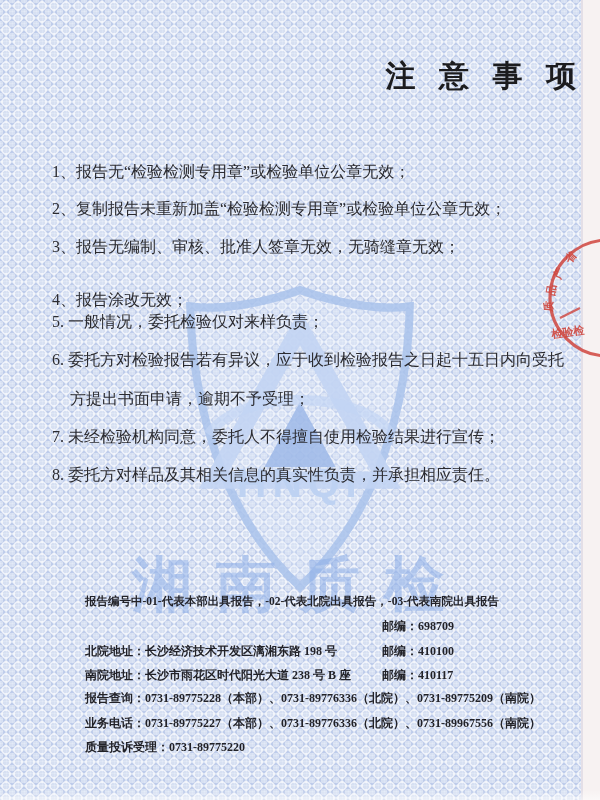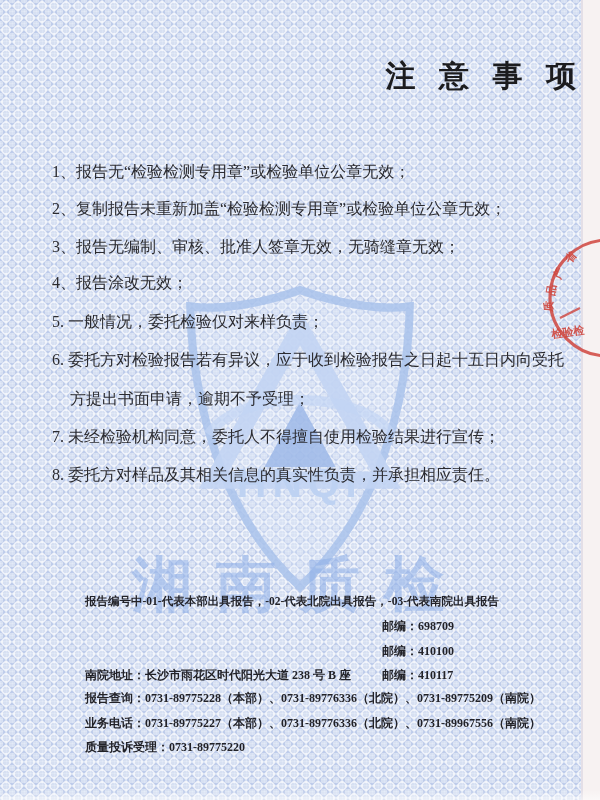--- a/index.html
+++ b/index.html
@@ -69,33 +69,34 @@
 <div class="wm-brand">湘南质检</div>
 
 <div class="paper-edge"></div>
 <div class="bottom-fade"></div>
 
 <div class="title">注 意 事 项</div>
 
 <div class="li" style="top:162px">1、报告无“检验检测专用章”或检验单位公章无效；</div>
 <div class="li" style="top:199px">2、复制报告未重新加盖“检验检测专用章”或检验单位公章无效；</div>
 <div class="li" style="top:237px">3、报告无编制、审核、批准人签章无效，无骑缝章无效；</div>
-<div class="li" style="top:273px">4、报告涂改无效；</div>
+<div class="li" style="top:290px">4、报告涂改无效；</div>
 <div class="li" style="top:312px">5. 一般情况，委托检验仅对来样负责；</div>
 <div class="li" style="top:350px">6. 委托方对检验报告若有异议，应于收到检验报告之日起十五日内向受托</div>
 <div class="li indent" style="top:389px">方提出书面申请，逾期不予受理；</div>
 <div class="li" style="top:427px">7. 未经检验机构同意，委托人不得擅自使用检验结果进行宣传；</div>
 <div class="li" style="top:465px">8. 委托方对样品及其相关信息的真实性负责，并承担相应责任。</div>
 
 <div class="footer-line footer-note" style="top:594px">报告编号中-01-代表本部出具报告，-02-代表北院出具报告，-03-代表南院出具报告</div>
 
 <div class="footer-line addr-row" style="top:618px">
   <span class="postal">邮编：698709</span>
 </div>
 <div class="footer-line addr-row" style="top:643px">
+  <span>北院地址：长沙经济技术开发区漓湘东路 198 号</span>
   <span class="postal">邮编：410100</span>
 </div>
 <div class="footer-line addr-row" style="top:667px">
   <span>南院地址：长沙市雨花区时代阳光大道 238 号 B 座</span>
   <span class="postal">邮编：410117</span>
 </div>
 
 <div class="footer-line" style="top:690px">报告查询：0731-89775228（本部）、0731-89776336（北院）、0731-89775209（南院）</div>
 <div class="footer-line" style="top:715px">业务电话：0731-89775227（本部）、0731-89776336（北院）、0731-89967556（南院）</div>
 <div class="footer-line" style="top:739px">质量投诉受理：0731-89775220</div>

